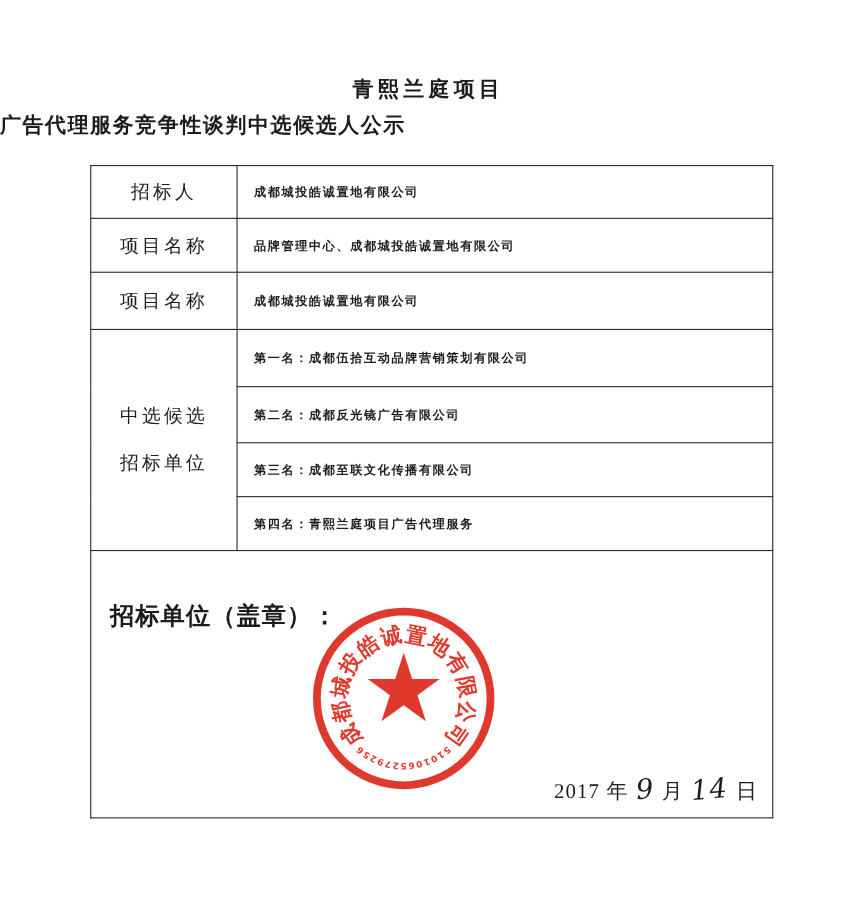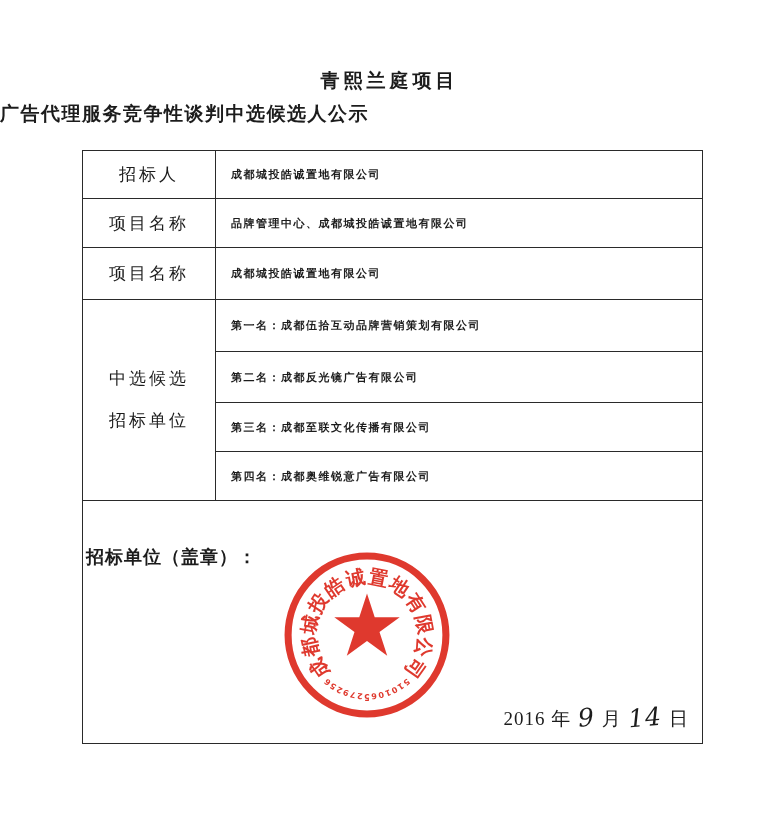--- a/index.html
+++ b/index.html
@@ -32,22 +32,22 @@
   }
   td.val {
     padding-left: 15px; vertical-align: middle;
     font-size: 11px; font-weight: bold; letter-spacing: 1.5px;
   }
   td.cand-lbl { line-height: 42px; }
   td.cand-lbl div { white-space: nowrap; font-family: Liberation Serif, serif; }
 
   td.footer-cell { position: relative; height: 243px; vertical-align: top; }
   .seal-label {
-    position: absolute; left: 3px; top: 44px;
-    font-size: 18px; font-weight: bold; letter-spacing: 1px;
+    position: absolute; left: 17px; top: 44px;
+    font-size: 22px; font-weight: bold; letter-spacing: 1px;
   }
 
   .stamp { position: absolute; left: 198px; top: 48px; width: 172px; height: 172px; opacity: 0.93; }
   .stamp svg { width: 100%; height: 100%; }
   .seal-ring { fill: none; stroke: var(--seal-color); stroke-width: 7; }
   .seal-star { fill: var(--seal-color); }
   .seal-char {
     font-size: 19px; font-weight: bold; fill: var(--seal-color);
     font-family: "Liberation Serif", "DejaVu Serif", serif;
   }
@@ -95,21 +95,21 @@
       </td>
       <td class="val">第一名：成都伍拾互动品牌营销策划有限公司</td>
     </tr>
     <tr style="height:51px">
       <td class="val">第二名：成都反光镜广告有限公司</td>
     </tr>
     <tr style="height:49px">
       <td class="val">第三名：成都至联文化传播有限公司</td>
     </tr>
     <tr style="height:49px">
-      <td class="val">第四名：成都奥维锐意广告有限公司</td>
+      <td class="val">第四名：青熙兰庭项目广告代理服务</td>
     </tr>
     <tr>
       <td class="footer-cell" colspan="2">
 
         <span class="seal-label">招标单位（盖章）：</span>
 
         <div class="stamp">
           <svg viewBox="0 0 170 170" xmlns="http://www.w3.org/2000/svg">
             <circle class="seal-ring" cx="85" cy="85" r="78"></circle>
             <polygon class="seal-star" points="85,44 92.64,67.48 117.33,67.49 97.36,82.02 104.98,105.51 85,91 65.02,105.51 72.64,82.02 52.67,67.49 77.36,67.48"></polygon>
@@ -139,21 +139,21 @@
                   <text x="85" y="149" text-anchor="middle" transform="rotate(13.333333333333336 85 85) rotate(180 85 146)" class="seal-digit">7</text>
                   <text x="85" y="149" text-anchor="middle" transform="rotate(20 85 85) rotate(180 85 146)" class="seal-digit">9</text>
                   <text x="85" y="149" text-anchor="middle" transform="rotate(26.66666666666667 85 85) rotate(180 85 146)" class="seal-digit">2</text>
                   <text x="85" y="149" text-anchor="middle" transform="rotate(33.33333333333334 85 85) rotate(180 85 146)" class="seal-digit">5</text>
                   <text x="85" y="149" text-anchor="middle" transform="rotate(40 85 85) rotate(180 85 146)" class="seal-digit">6</text>
                 </g>
           </svg>
         </div>
 
         <div class="date-line">
-          <span>2016</span>
+          <span>2017</span>
           <span>年</span>
           <span class="hw">9</span>
           <span>月</span>
           <span class="hw">14</span>
           <span>日</span>
         </div>
 
       </td>
     </tr>
   </tbody>

